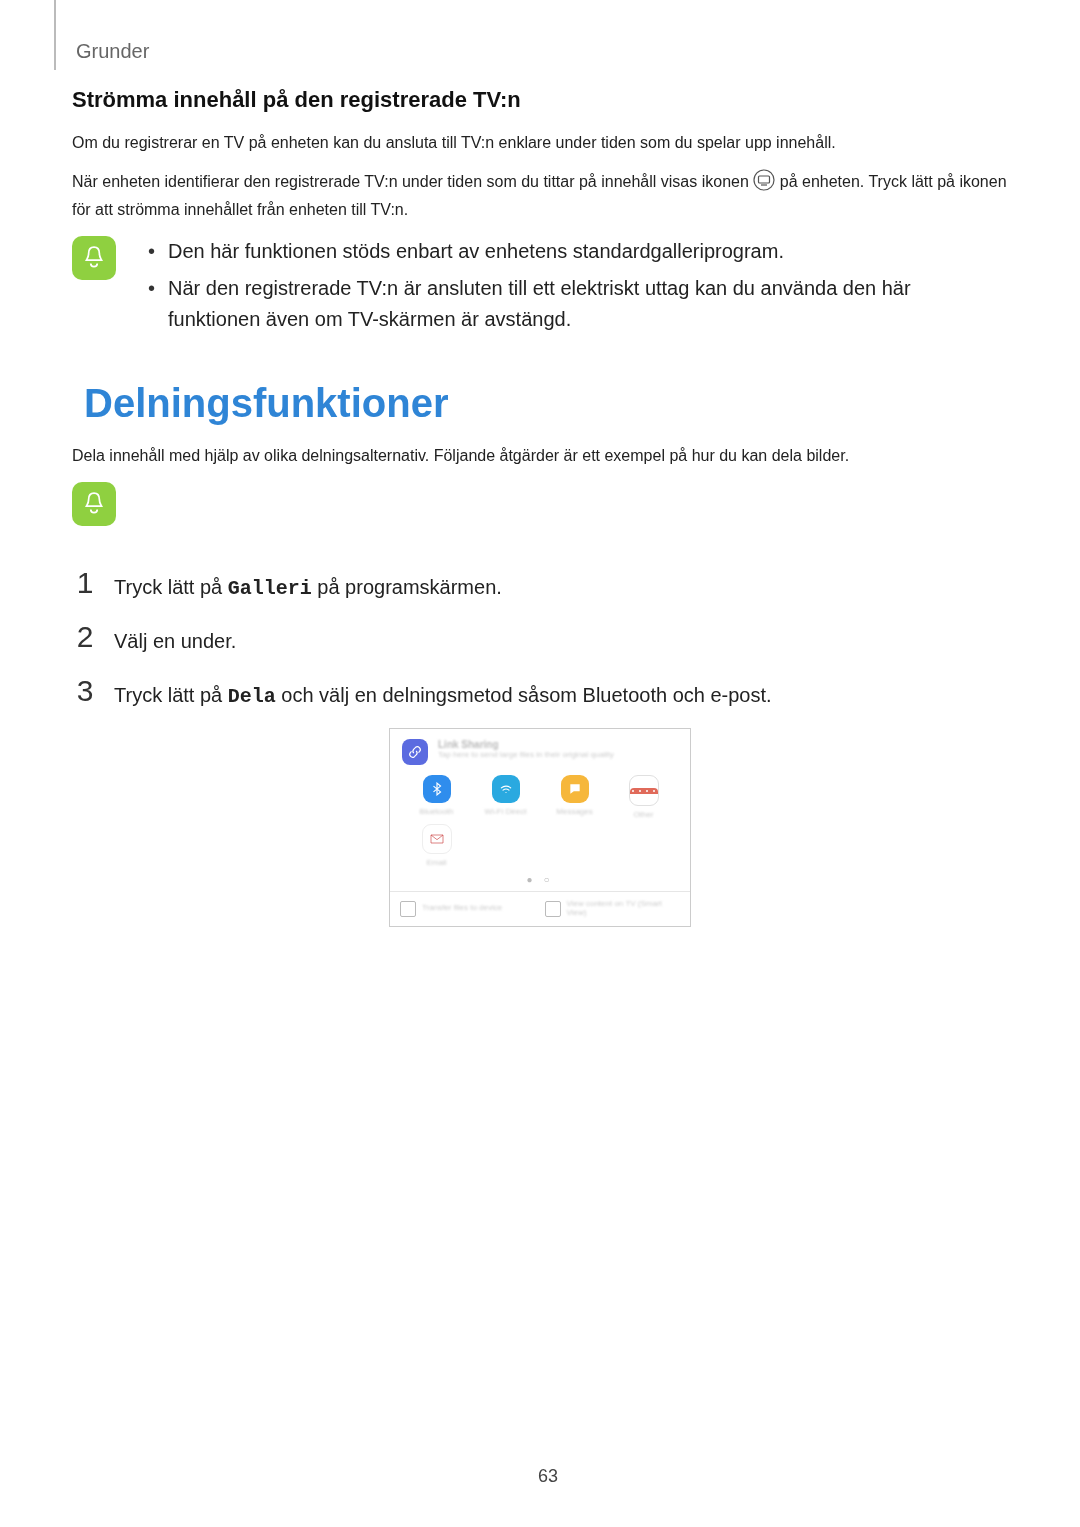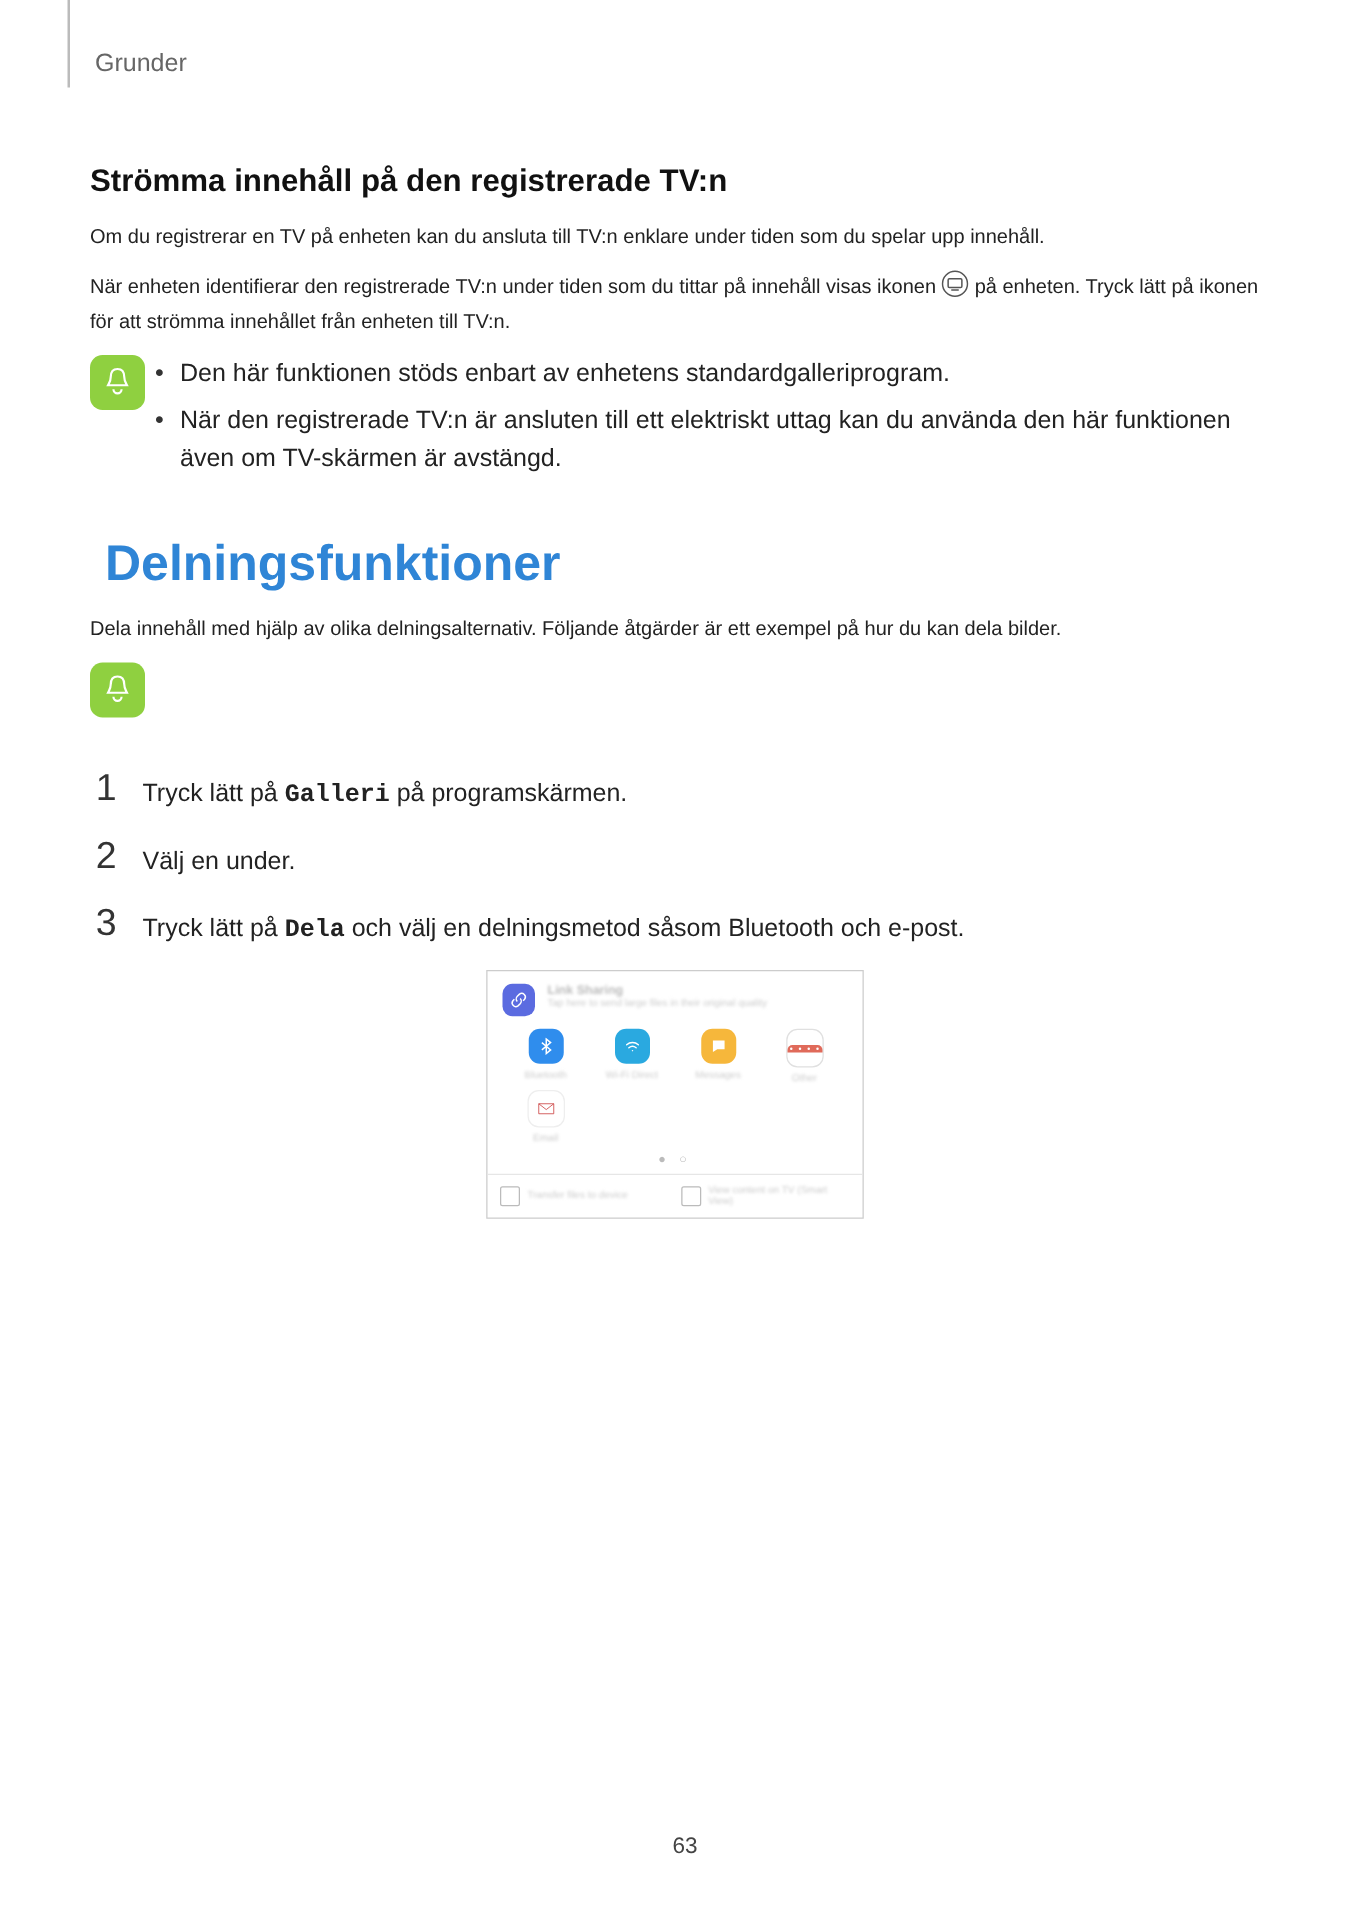--- a/index.html
+++ b/index.html
@@ -21,41 +21,42 @@
     position: absolute;
     left: 54px;
     top: 0;
     width: 2px;
     height: 70px;
     background: #bbb;
   }
   .header-section {
     color: #666;
     font-size: 20px;
-    margin-bottom: 68px;
+    margin-bottom: 24px;
     margin-left: 4px;
   }
   .sub-heading {
     font-weight: 700;
-    font-size: 25px;
+    font-size: 22px;
     margin: 0 0 18px 0;
     color: #111;
   }
   .para {
     font-size: 16px;
     line-height: 1.5;
     margin: 0 0 14px 0;
     color: #222;
   }
   .inline-icon {
     display: inline-block;
     vertical-align: -4px;
   }
   .note-block {
     display: flex;
+    gap: 24px;
     margin: 10px 0 40px 0;
   }
   .note-icon {
     flex: 0 0 44px;
     height: 44px;
     background: #8fd040;
     border-radius: 10px;
     display: flex;
     align-items: center;
     justify-content: center;

